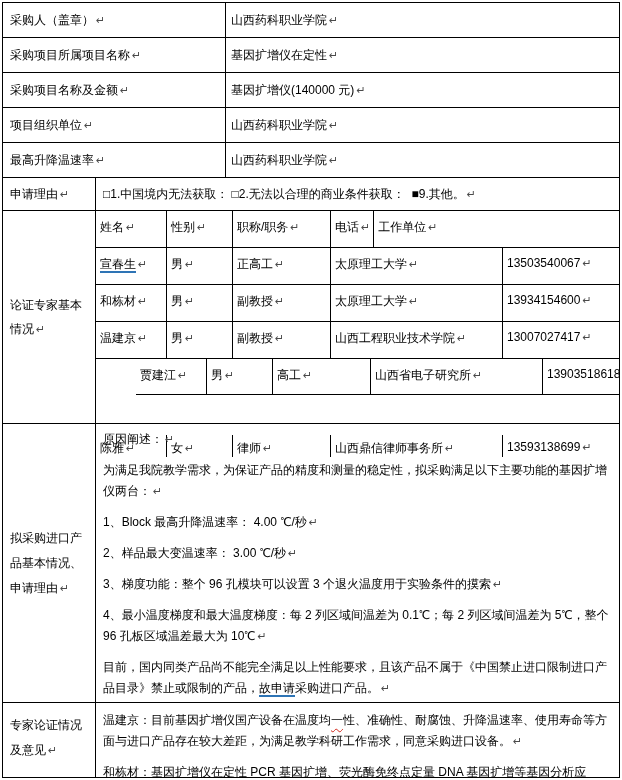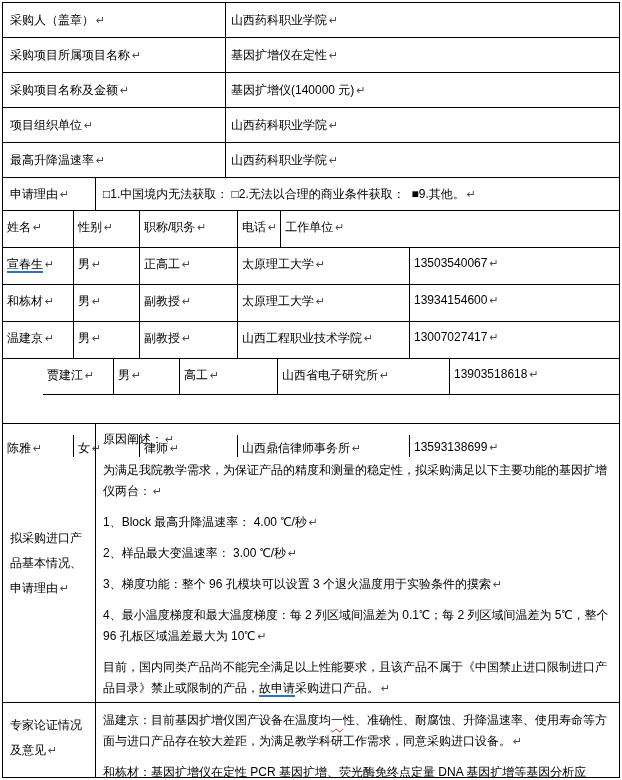--- a/index.html
+++ b/index.html
@@ -96,20 +96,23 @@
     <div class="cell lbl"><span class="txt">最高升降温速率</span><span class="pmark">↵</span></div>
     <div class="cell val"><span class="txt">山西药科职业学院</span><span class="pmark">↵</span></div>
   </div>
 
   <div class="row reason">
     <div class="cell lbl w93"><span class="txt">申请理由</span><span class="pmark">↵</span></div>
     <div class="cell val"><span class="txt">□1.中国境内无法获取： □2.无法以合理的商业条件获取：  ■9.其他。</span><span class="pmark">↵</span></div>
   </div>
 
   <div class="row experts">
+    <div class="cell lbl w93">
+      <span class="txt"><span>论证专家基本情况</span><span class="pmark">↵</span></span>
+    </div>
     <div class="xwrap" id="expert-rows">
         <div class="xrow">
           <div class="xcell c-name"><span class="txt">姓名</span><span class="pmark">↵</span></div>
           <div class="xcell c-sex"><span class="txt">性别</span><span class="pmark">↵</span></div>
           <div class="xcell c-title"><span class="txt">职称/职务</span><span class="pmark">↵</span></div>
           <div class="xcell c-phone"><span class="txt">电话</span><span class="pmark">↵</span></div>
           <div class="xcell c-org"><span class="txt">工作单位</span><span class="pmark">↵</span></div>
         </div>
         <div class="xrow">
           <div class="xcell c-name"><span class="txt u-blue">宣春生</span><span class="pmark">↵</span></div>

